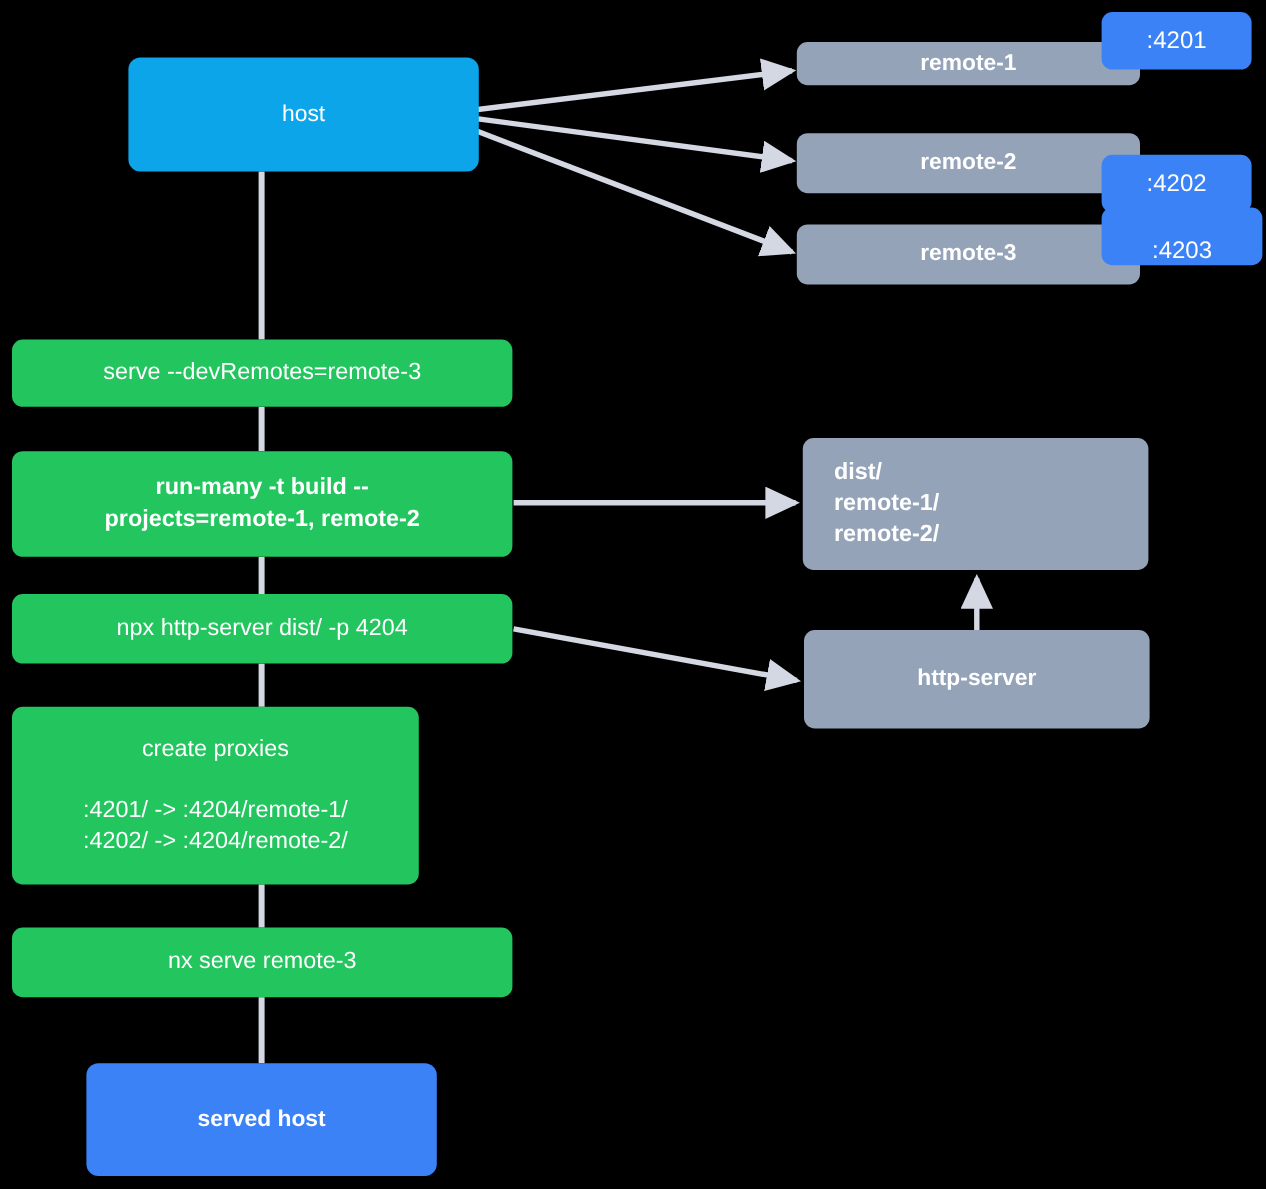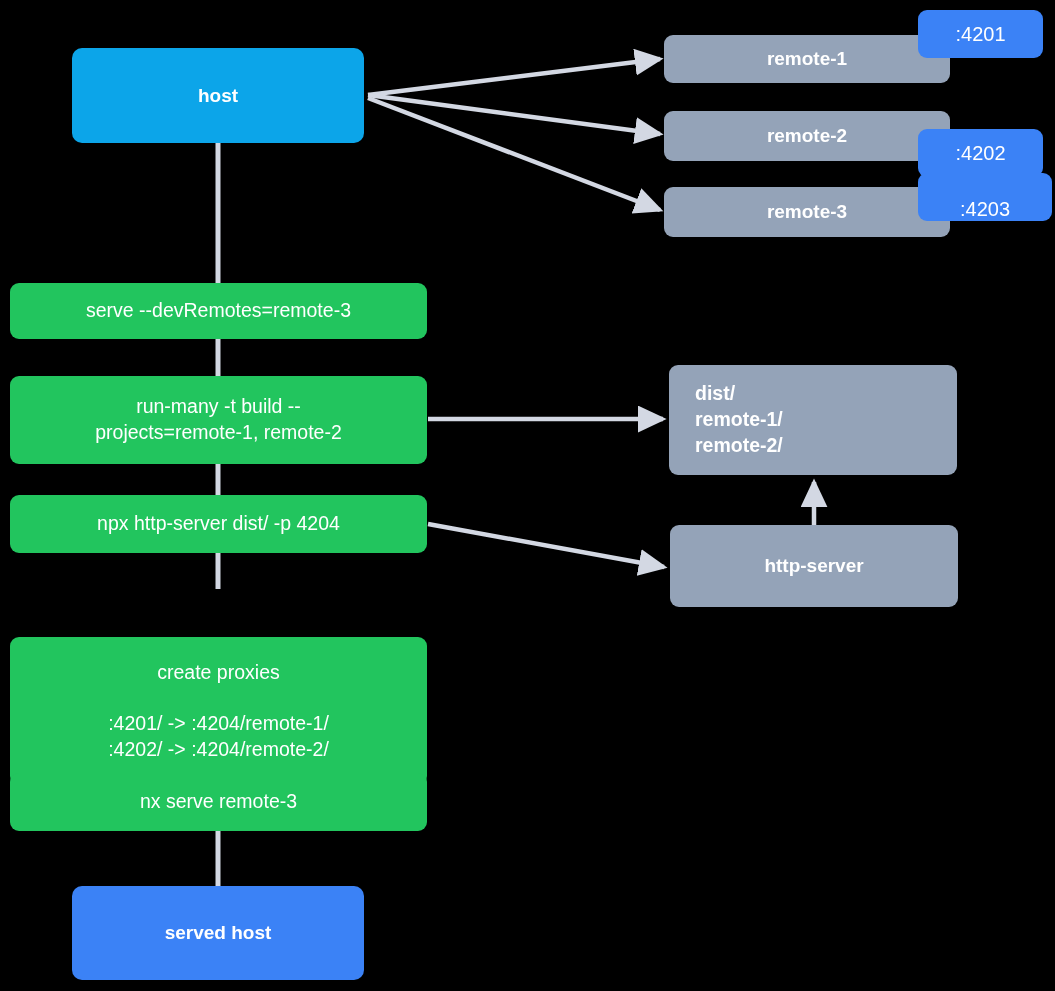--- a/index.html
+++ b/index.html
@@ -32,23 +32,24 @@
     align-items: center;
     justify-content: center;
     border-radius: 9px;
     color: #ffffff;
     text-align: center;
     line-height: 1.32;
     white-space: pre-line;
   }
   .node-host {
     background: #0ca5e9;
-    font-weight: bold;
+    font-weight: normal;
     font-size: 19px;
     border-radius: 10px;
+    margin-left: 35px;
   }
   .node-served {
     background: #3b82f6;
     font-weight: bold;
     font-size: 19px;
     border-radius: 10px;
   }
   .node-cmd {
     background: #22c55e;
     font-weight: normal;
@@ -117,21 +118,21 @@
 
     <path d="M428,524 L664,567" stroke="#d3d8e3" stroke-width="4.5" fill="none" marker-end="url(#arrowhead)"></path>
 
     <path d="M814,525 L814,482" stroke="#d3d8e3" stroke-width="4.5" fill="none" marker-end="url(#arrowhead)"></path>
   </svg>
 
   <div class="node node-host" style="left:72px; top:48px; width:292px; height:95px;">
     <span>host</span>
   </div>
 
-  <div class="node node-remote" style="left:664px; top:35px; width:286px; height:48px;">
+  <div class="node node-remote" style="left:664px; top:35px; width:286px; height:36px;">
     <span>remote-1</span>
   </div>
   <div class="port-badge" style="left:918px; top:10px; width:125px; height:48px;">
     <span>:4201</span>
   </div>
 
   <div class="node node-remote" style="left:664px; top:111px; width:286px; height:50px;">
     <span>remote-2</span>
   </div>
   <div class="port-badge" style="left:918px; top:96px; width:125px; height:48px;margin-top:33px;">
@@ -142,30 +143,30 @@
     <span>remote-3</span>
   </div>
   <div class="port-badge" style="left:918px; top:173px; width:134px; height:48px;align-items:flex-end;">
     <span>:4203</span>
   </div>
 
   <div class="node node-cmd" style="left:10px; top:283px; width:417px; height:56px;">
     <span>serve --devRemotes=remote-3</span>
   </div>
 
-  <div class="node node-cmd" style="left:10px; top:376px; width:417px; height:88px;">
+  <div class="node node-cmd" style="left:10px; top:376px; width:417px; height:88px;font-weight:bold;">
     <span>run-many -t build --
 projects=remote-1, remote-2</span>
   </div>
 
   <div class="node node-cmd" style="left:10px; top:495px; width:417px; height:58px;">
     <span>npx http-server dist/ -p 4204</span>
   </div>
 
-  <div class="node node-cmd" style="left:10px; top:589px; width:417px; height:148px;margin-top:48px;">
+  <div class="node node-cmd" style="left:10px; top:589px; width:339px; height:148px;">
     <span>create proxies
 
 :4201/ -&gt; :4204/remote-1/
 :4202/ -&gt; :4204/remote-2/</span>
   </div>
 
   <div class="node node-cmd" style="left:10px; top:773px; width:417px; height:58px;">
     <span>nx serve remote-3</span>
   </div>
 

